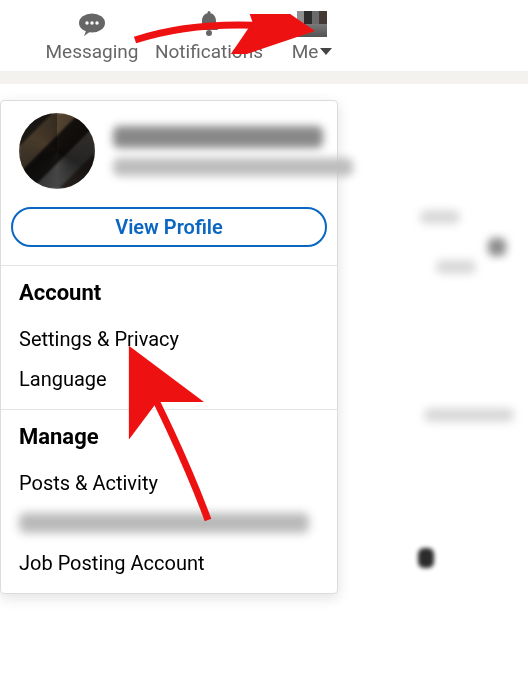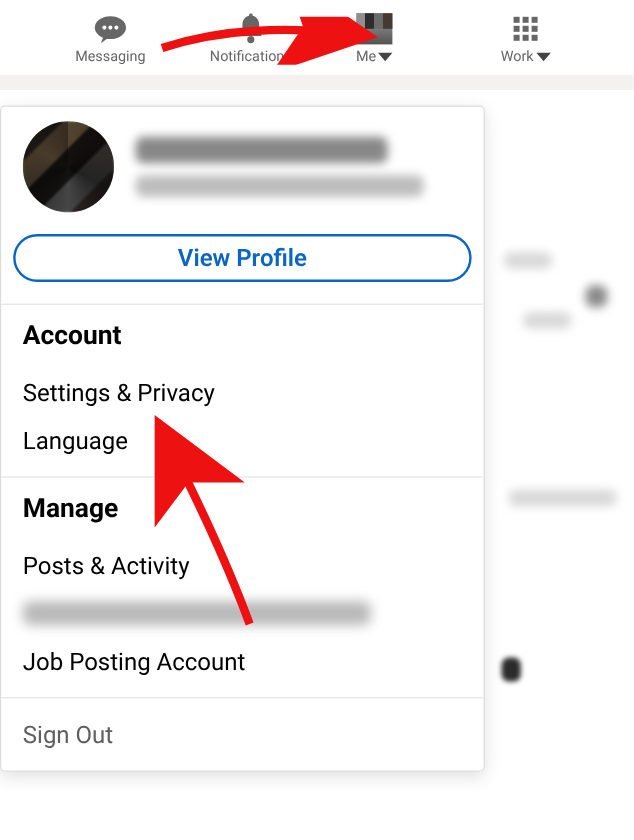--- a/index.html
+++ b/index.html
@@ -19,21 +19,21 @@
     background: #fff;
     position: relative;
     z-index: 2;
   }
   .nav-item {
     display: flex;
     flex-direction: column;
     align-items: center;
     justify-content: center;
     color: #666;
-    font-size: 12px;
+    font-size: 19px;
     cursor: pointer;
     min-width: 80px;
   }
   .nav-item .icon-slot {
     height: 28px;
     display: flex;
     align-items: center;
     justify-content: center;
     margin-bottom: 2px;
   }
@@ -61,22 +61,22 @@
   }
   .label-row { display:flex; align-items:center;text-align:right; }
   .strip {
     height: 13px;
     background: #f3f2ef;
     width: 100%;
   }
   .dropdown {
     position: absolute;
     left: 0;
-    top: 88px;
-    width: 404px;
+    top: 100px;
+    width: 338px;
     background: #fff;
     border: 1px solid #dcdcdc;
     border-radius: 4px;
     box-shadow: 0 4px 14px rgba(0,0,0,0.12);
     z-index: 3;
   }
   .profile-row {
     display: flex;
     padding: 12px 18px 4px 18px;
     align-items: center;
@@ -202,39 +202,20 @@
   <div id="nav-me" class="nav-item">
     <span class="icon-slot">
       <span class="avatar-small"></span>
     </span>
     <span class="label-row">
       <span>Me</span>
       <span class="caret"></span>
     </span>
   </div>
 
-  <div id="nav-work" class="nav-item">
-    <span class="icon-slot">
-      <svg width="22" height="22" viewBox="0 0 22 22">
-        <rect x="1" y="1" width="5" height="5" fill="#666"></rect>
-          <rect x="8.5" y="1" width="5" height="5" fill="#666"></rect>
-          <rect x="16" y="1" width="5" height="5" fill="#666"></rect>
-        <rect x="1" y="8.5" width="5" height="5" fill="#666"></rect>
-          <rect x="8.5" y="8.5" width="5" height="5" fill="#666"></rect>
-          <rect x="16" y="8.5" width="5" height="5" fill="#666"></rect>
-        <rect x="1" y="16" width="5" height="5" fill="#666"></rect>
-          <rect x="8.5" y="16" width="5" height="5" fill="#666"></rect>
-          <rect x="16" y="16" width="5" height="5" fill="#666"></rect>
-      </svg>
-    </span>
-    <span class="label-row">
-      <span>Work</span>
-      <span class="caret"></span>
-    </span>
-  </div>
 
 </div>
 
 <div class="strip"></div>
 
 <div class="bg-smudge" style="left:420px; top:210px; width:40px; height:14px;"></div>
 <div class="bg-smudge" style="left:488px; top:238px; width:18px; height:18px; background:#8a8a8a;"></div>
 <div class="bg-smudge" style="left:436px; top:260px; width:40px; height:14px;"></div>
 <div class="bg-smudge" style="left:424px; top:408px; width:90px; height:14px;"></div>
 <div class="bg-smudge" style="left:418px; top:548px; width:16px; height:20px; background:#2b2b2b; filter:blur(2px);"></div>
@@ -261,23 +242,20 @@
   </div>
 
   <div class="section-sep"></div>
   <div class="section">
     <h3>Manage</h3>
     <div class="menu-link">Posts &amp; Activity</div>
     <div class="menu-blur"></div>
     <div class="menu-link">Job Posting Account</div>
   </div>
 
-  <div class="signout">
-    <span>Sign Out</span>
-  </div>
 </div>
 
 <svg class="annot" style="left:130px; top:14px;" width="190" height="40">
   <defs>
     <marker id="ah1" markerWidth="14" markerHeight="14" refX="11" refY="6" orient="auto">
       <path d="M0,0 L12,6 L0,12 L3,6 Z" fill="#e11"></path>
     </marker>
   </defs>
   <path d="M5,26 C60,8 120,8 178,16" stroke="#e11" stroke-width="7" fill="none" marker-end="url(#ah1)"></path>
 </svg>

